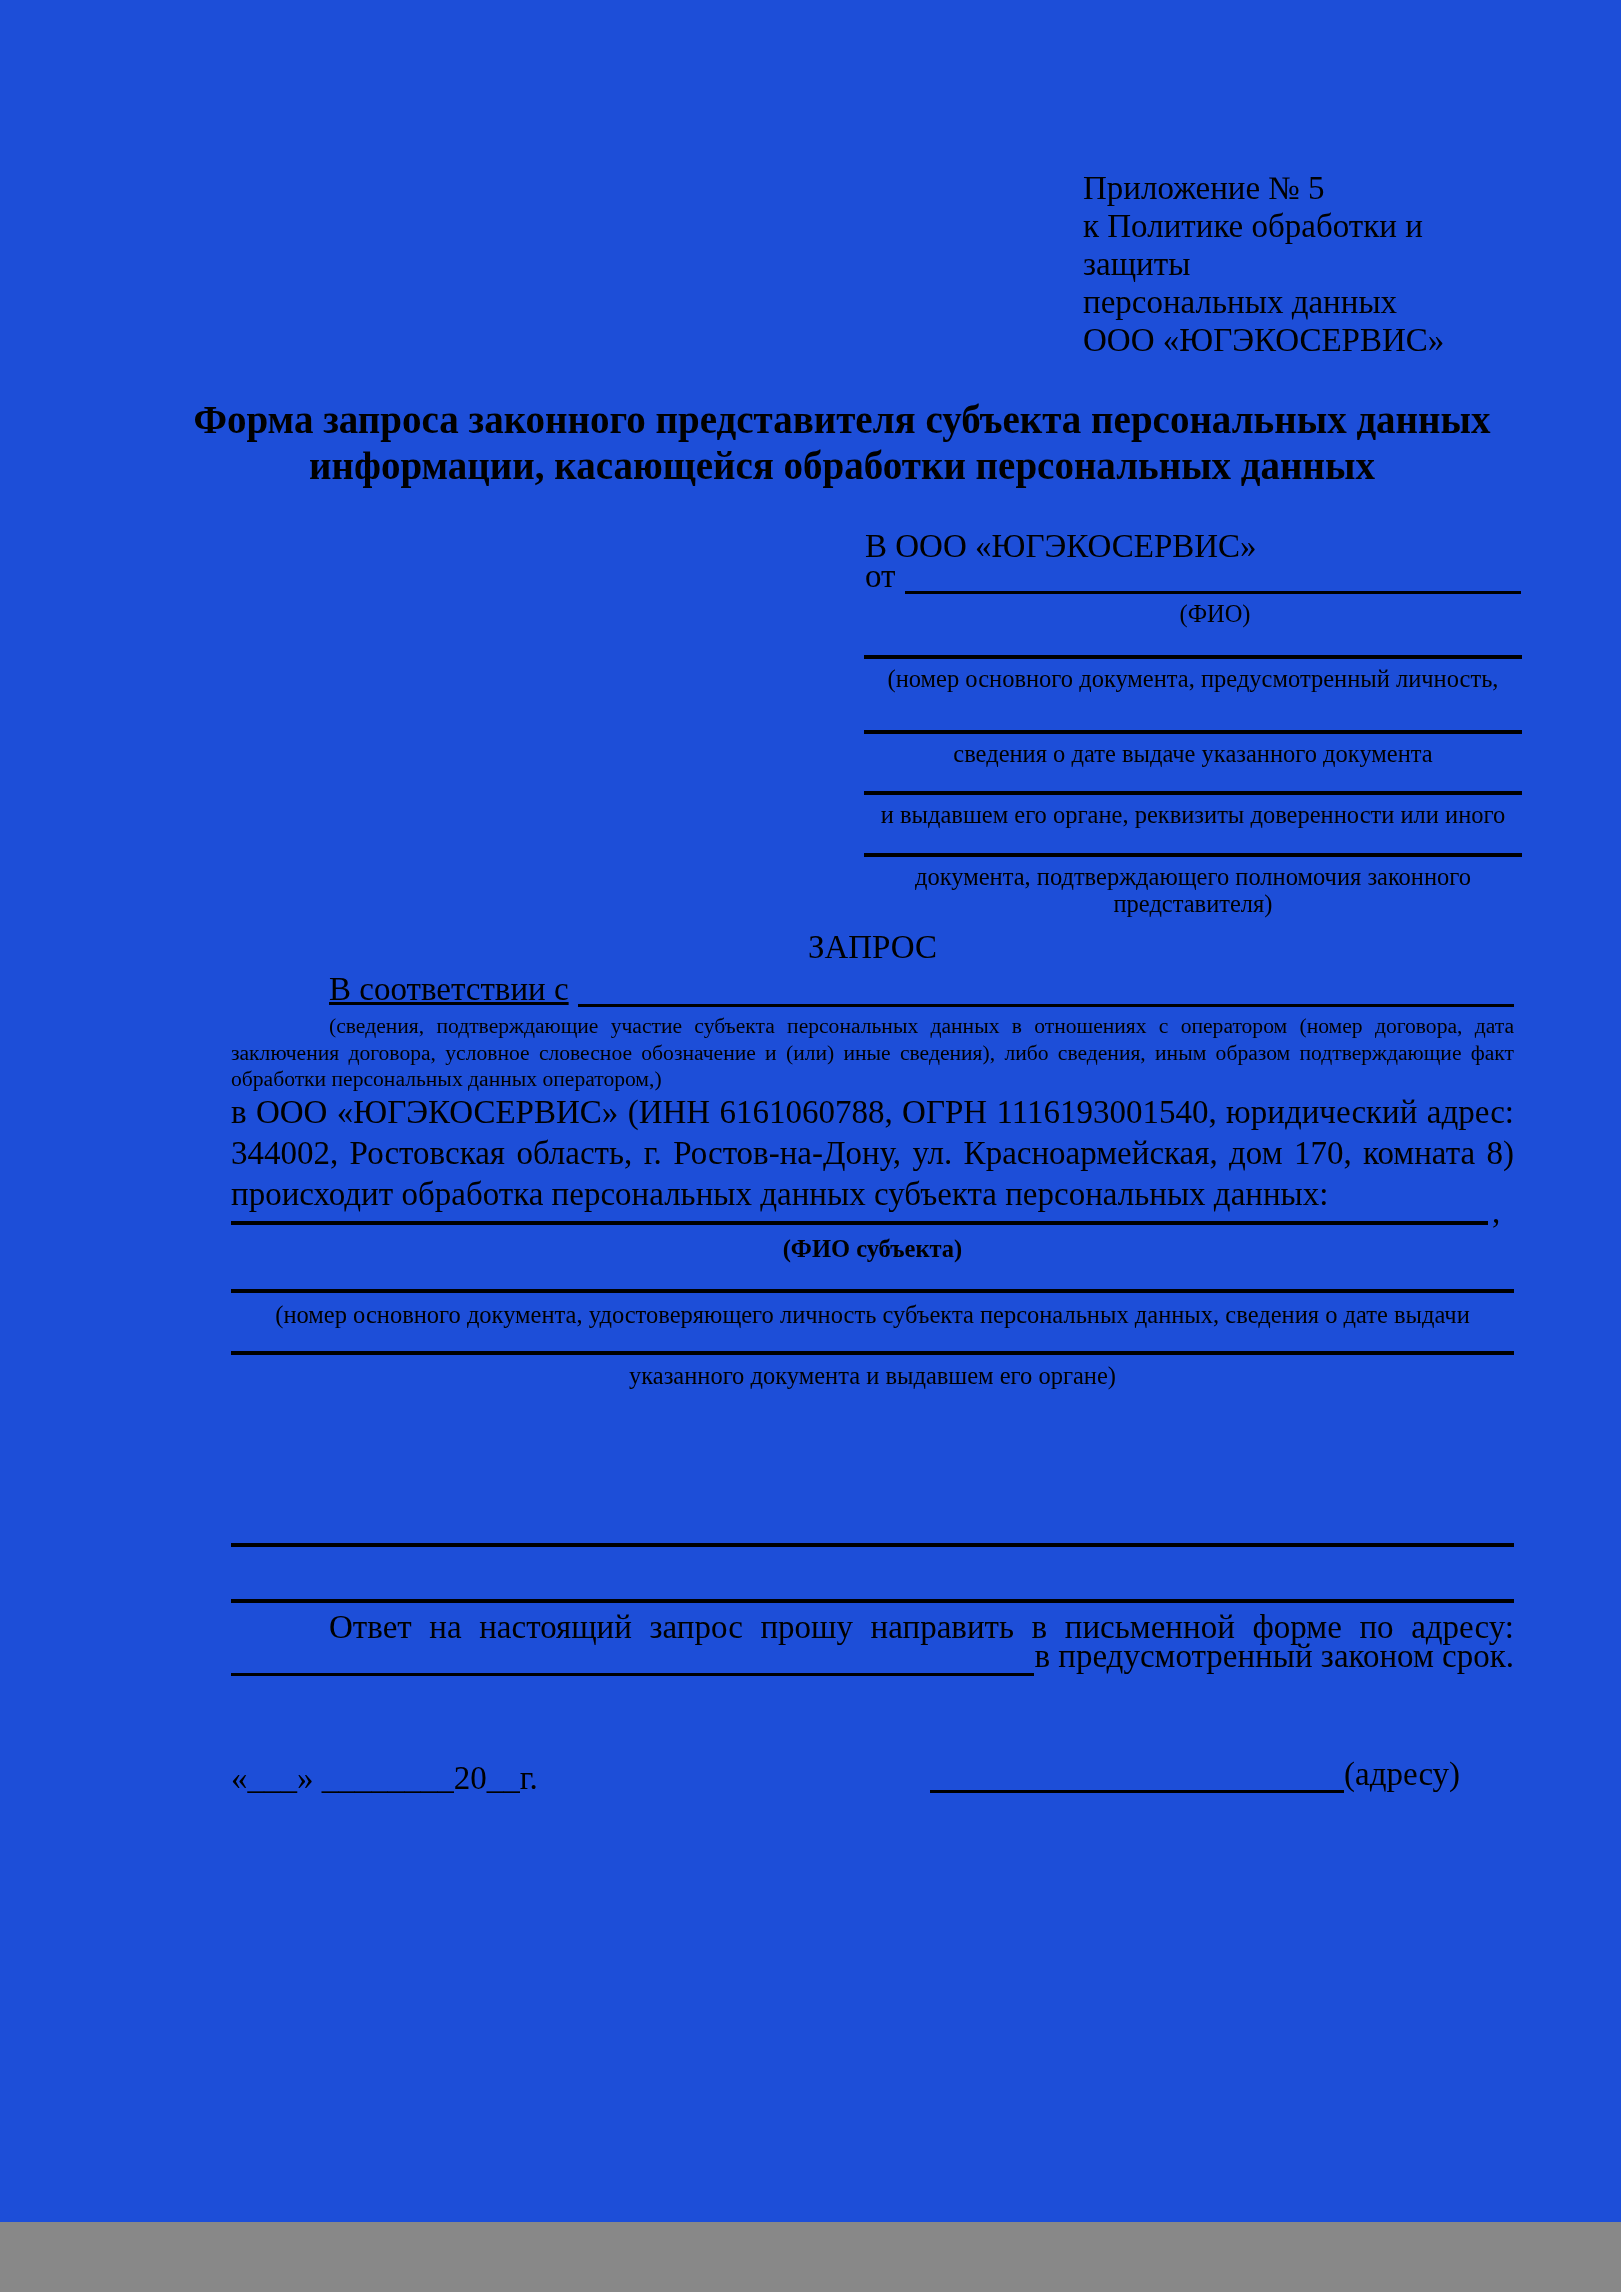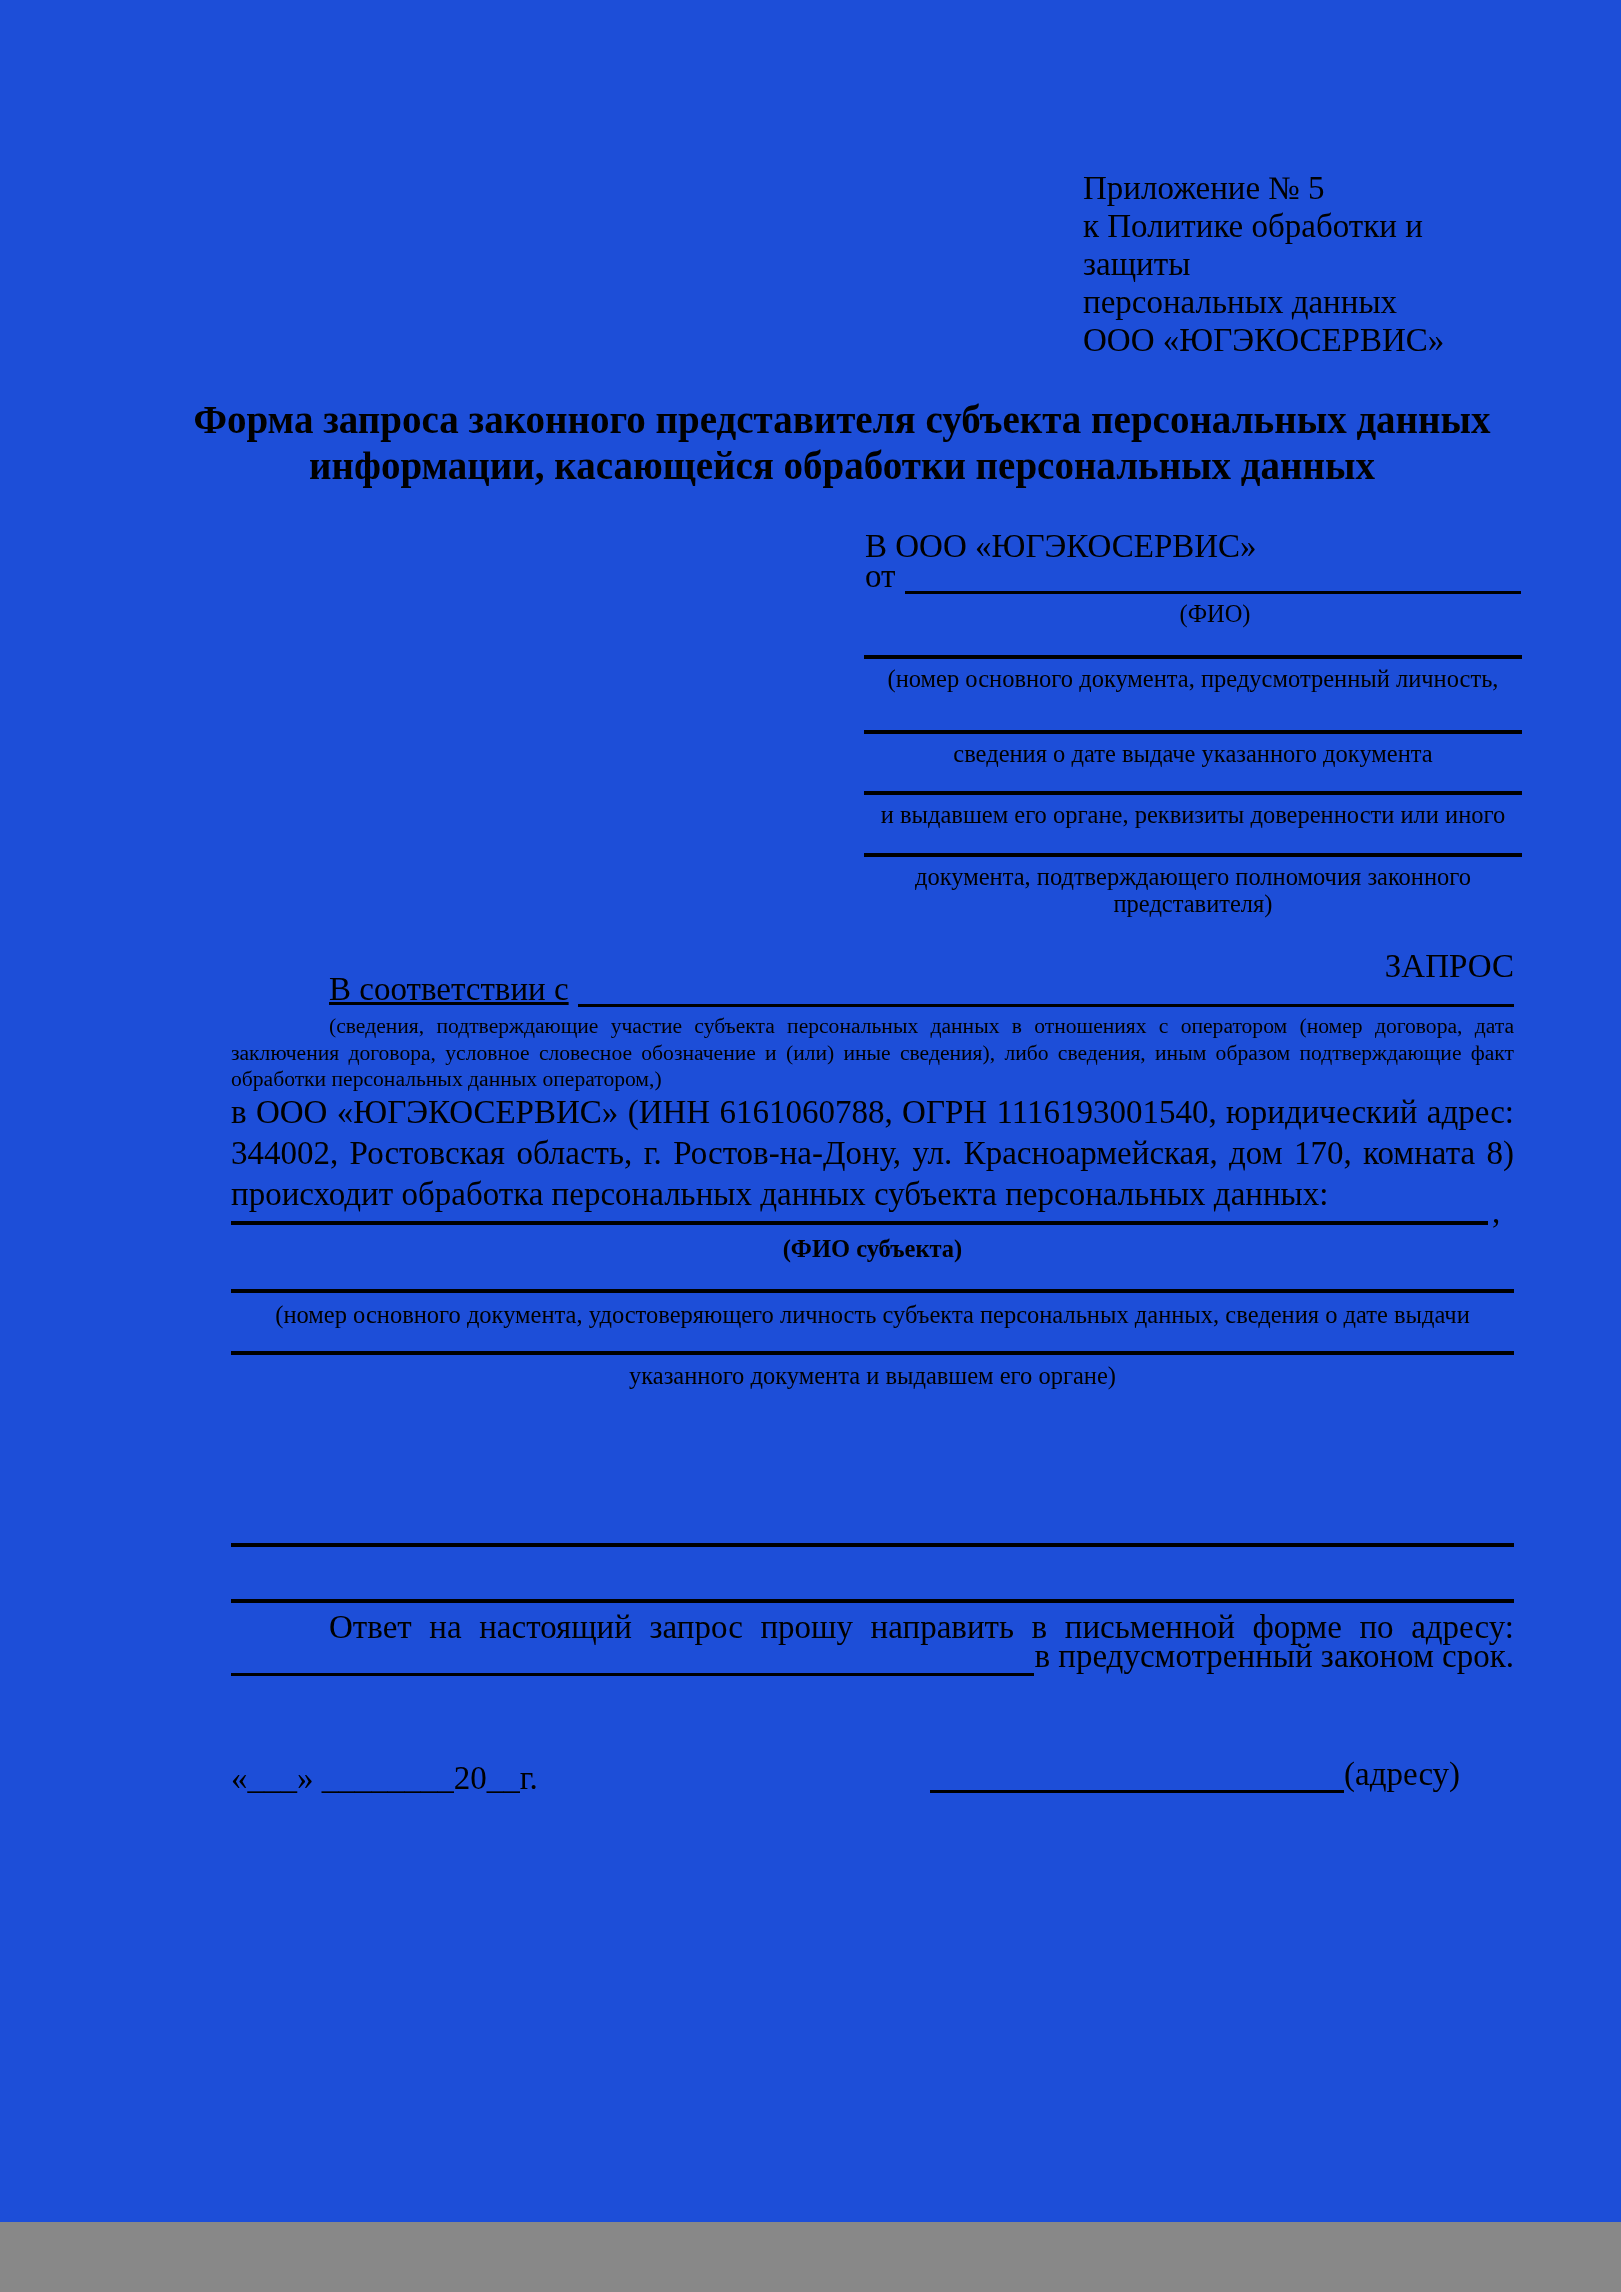--- a/index.html
+++ b/index.html
@@ -12,21 +12,21 @@
     overflow:hidden;
   }
   .abs{position:absolute;}
   .body-text{font-size:33px;line-height:41px;}
   .caption{font-size:24.5px;line-height:27.4px;text-align:center;}
   .note{font-size:21.6px;line-height:26.5px;}
   .hline{background:#000;height:3.9px;}
   .b-line{border-bottom:3.9px solid #000;}
   .jline{text-align:justify;text-align-last:justify;white-space:nowrap;}
   .lline{text-align:left;white-space:nowrap;}
-  .center{text-align:right;margin-top:19px;}
+  .center{text-align:center;}
   .flexrow{display:flex;align-items:flex-end;}
   #title{font-weight:bold;font-size:39px;line-height:46px;text-align:center;}
   #header-block{font-size:33px;line-height:38px;}
 </style>
 </head>
 <body>
 
 <div id="page">
 
   <div id="header-block" class="abs" style="left:1083px;top:169px;width:451px;">

